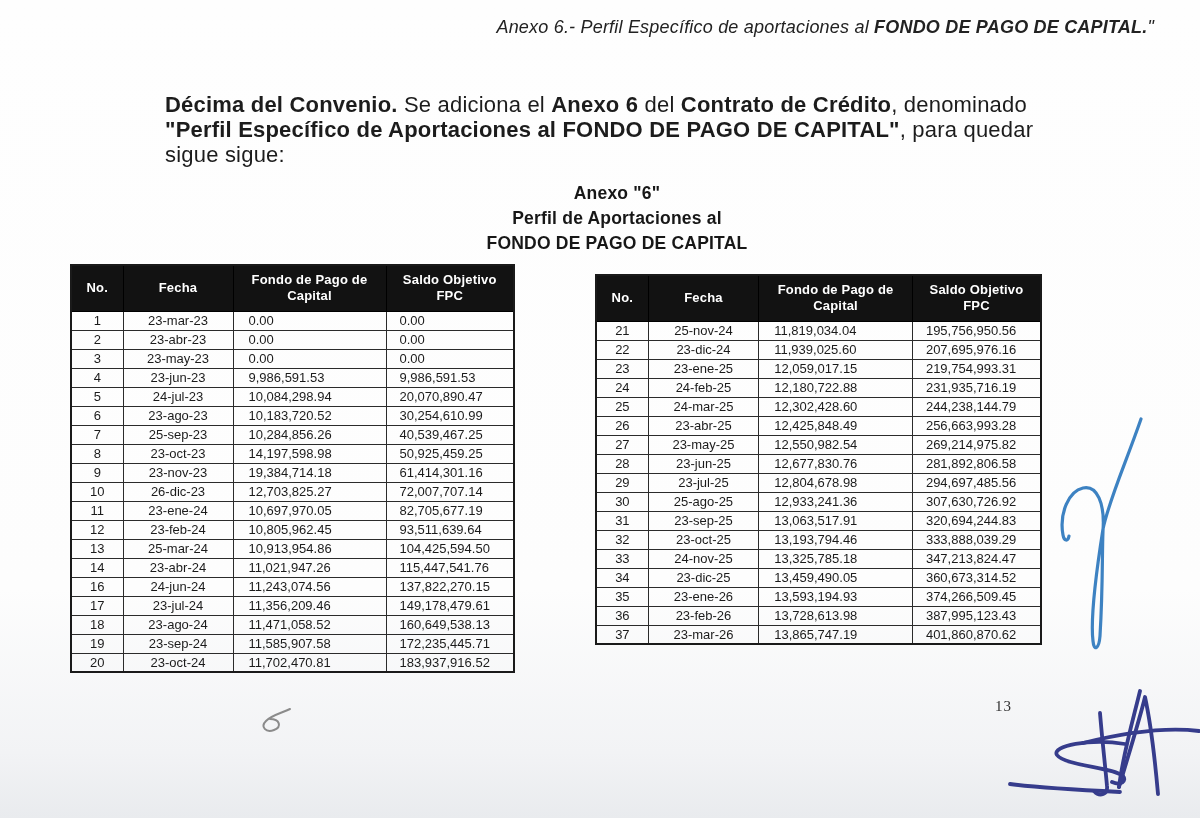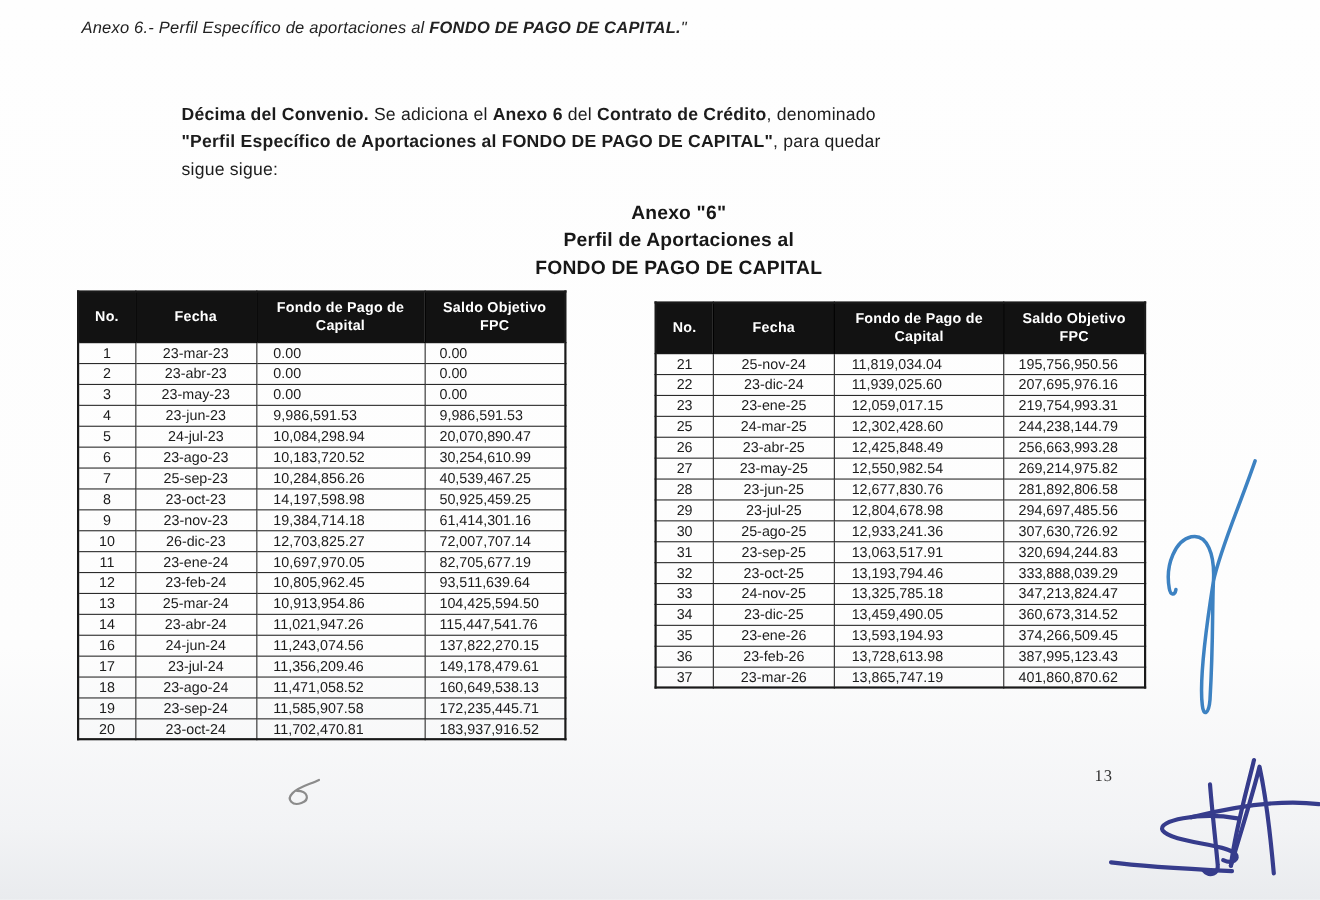--- a/index.html
+++ b/index.html
@@ -11,29 +11,29 @@
     overflow:hidden;
   }
   .page {
     position:relative;
     width:1200px; height:818px;
     background:linear-gradient(180deg, #fefefe 0%, #fdfdfd 72%, #f2f3f5 92%, #e9ebee 100%);
     overflow:hidden;
   }
   
   .annex-quote {
-    position:absolute; top:17px; left:74px; width:1060px;
-    text-align:left;
-    font-size:15px; font-style:italic; color:#222;
+    position:absolute; top:17px; left:94px; width:1060px;
+    text-align:right;
+    font-size:18px; font-style:italic; color:#222;
     letter-spacing:.2px;
   }
   
   .clause {
     position:absolute; top:92px; left:165px; width:880px;
-    font-size:16px; line-height:25px; color:#1c1c1c;
+    font-size:22px; line-height:25px; color:#1c1c1c;
     letter-spacing:.2px;
   }
   
   .heading {
     position:absolute; top:181px; left:17px; width:1200px;
     text-align:center; font-weight:700; font-size:17.5px;
     line-height:25px; color:#171717; letter-spacing:.2px;
   }
   
   .sched-table {
@@ -240,20 +240,26 @@
           <td>22</td>
           <td>23-dic-24</td>
           <td>11,939,025.60</td>
           <td>207,695,976.16</td>
         </tr>
         <tr>
           <td>23</td>
           <td>23-ene-25</td>
           <td>12,059,017.15</td>
           <td>219,754,993.31</td>
+        </tr>
+        <tr>
+          <td>24</td>
+          <td>24-feb-25</td>
+          <td>12,180,722.88</td>
+          <td>231,935,716.19</td>
         </tr>
         <tr>
           <td>25</td>
           <td>24-mar-25</td>
           <td>12,302,428.60</td>
           <td>244,238,144.79</td>
         </tr>
         <tr>
           <td>26</td>
           <td>23-abr-25</td>

